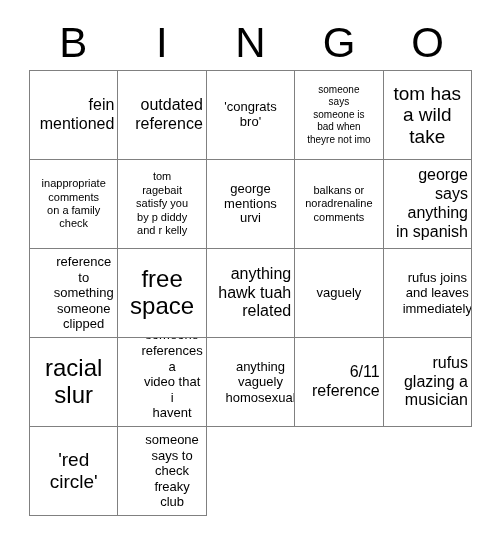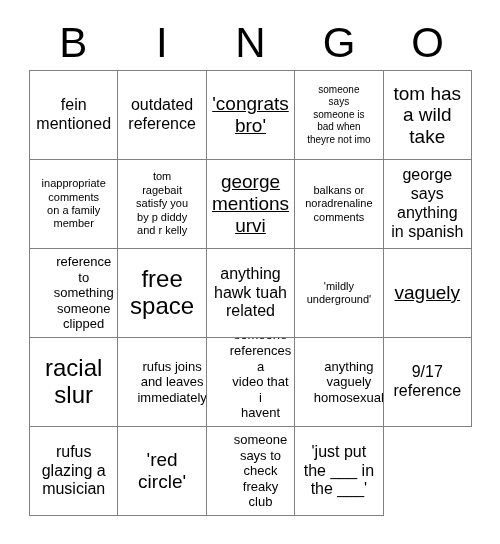--- a/index.html
+++ b/index.html
@@ -68,22 +68,22 @@
   .cell-text {
     display: block;
     width: 100%;
     line-height: 1.16;
     word-wrap: break-word;
     white-space: pre-line;
     color: #000000;
   }
   .fs-xxl { font-size: 24px; line-height: 1.12; }
   .fs-xl  { font-size: 19px; line-height: 1.14; }
-  .fs-lg  { font-size: 19px; line-height: 1.15; text-decoration: underline; }
-  .fs-md  { font-size: 16px; line-height: 1.18; }
+  .fs-lg  { font-size: 13px; line-height: 1.15; }
+  .fs-md  { font-size: 16px; line-height: 1.18; text-align: right; }
   .fs-sm  { font-size: 13px; line-height: 1.2; margin-left: 20px; }
   .fs-xs  { font-size: 11px; line-height: 1.22; }
   .fs-xxs { font-size: 10px; line-height: 1.25; }
 </style>
 </head>
 <body>
 
 <div class="card">
 
   <div class="header-row">
@@ -118,21 +118,21 @@
     <div class="cell">
         <span class="cell-text fs-xl">tom has
 a wild
 take</span>
       </div>
 
     <div class="cell">
         <span class="cell-text fs-xs">inappropriate
 comments
 on a family
-member</span>
+check</span>
       </div>
     <div class="cell">
         <span class="cell-text fs-xs">tom
 ragebait
 satisfy you
 by p diddy
 and r kelly</span>
       </div>
     <div class="cell">
         <span class="cell-text fs-lg">george
@@ -159,69 +159,60 @@
       </div>
     <div class="cell">
         <span class="cell-text fs-xxl">free
 space</span>
       </div>
     <div class="cell">
         <span class="cell-text fs-md">anything
 hawk tuah
 related</span>
       </div>
-    <div class="cell">
-        <span class="cell-text fs-xs">'mildly
-underground'</span>
-      </div>
 
     <div class="cell">
         <span class="cell-text fs-lg">vaguely</span>
-      </div>
-    <div class="cell">
-        <span class="cell-text fs-xxl">racial
-slur</span>
       </div>
     <div class="cell">
         <span class="cell-text fs-sm">rufus joins
 and leaves
 immediately</span>
+      </div>
+    <div class="cell">
+        <span class="cell-text fs-xxl">racial
+slur</span>
       </div>
     <div class="cell">
         <span class="cell-text fs-sm">someone
 references a
 video that i
 havent seen</span>
       </div>
     <div class="cell">
         <span class="cell-text fs-sm">anything
 vaguely
 homosexual</span>
       </div>
 
     <div class="cell">
-        <span class="cell-text fs-md">9/17
+        <span class="cell-text fs-md">6/11
 reference</span>
       </div>
     <div class="cell">
         <span class="cell-text fs-md">rufus
 glazing a
 musician</span>
       </div>
     <div class="cell">
         <span class="cell-text fs-xl">'red
 circle'</span>
       </div>
     <div class="cell">
         <span class="cell-text fs-sm">someone
 says to
 check
 freaky club</span>
       </div>
-    <div class="cell">
-        <span class="cell-text fs-md">'just put
-the ___ in
-the ___'</span>
-      </div>
 
   </div>
 
 </div>
 
 </body></html>

